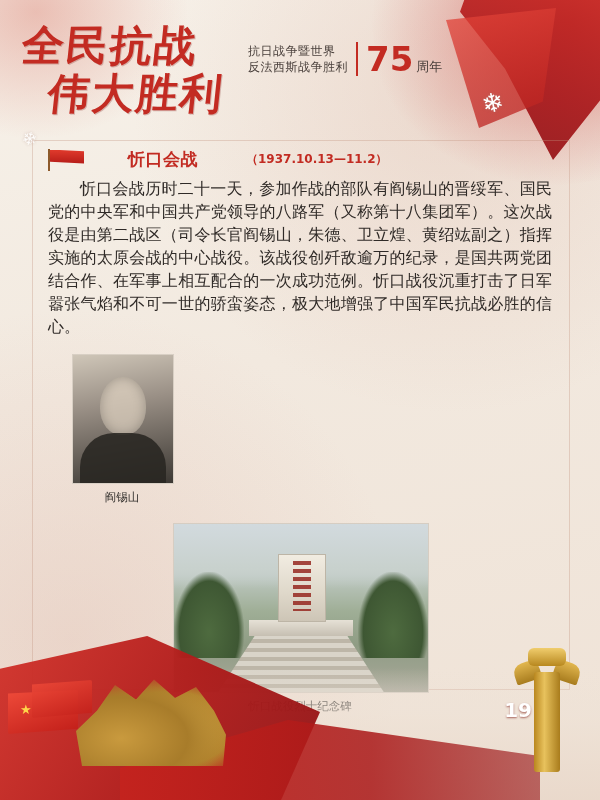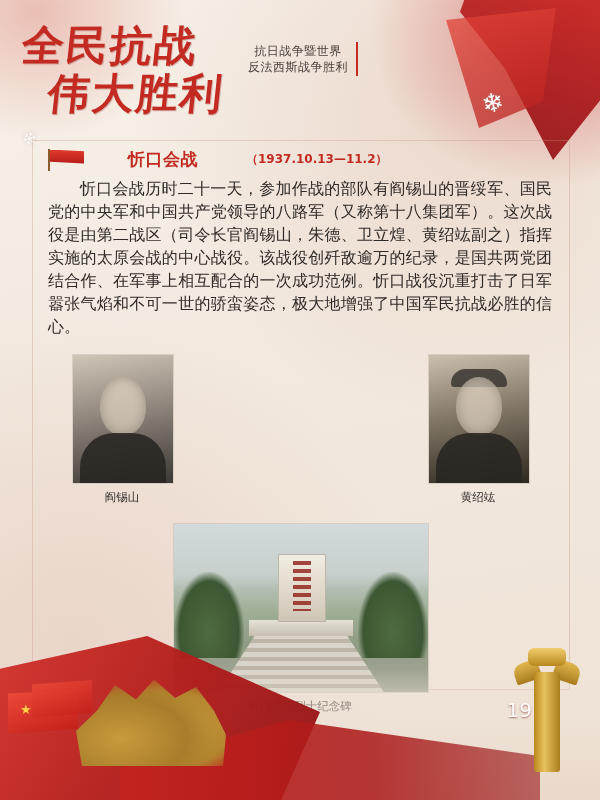--- a/index.html
+++ b/index.html
@@ -100,21 +100,21 @@
     position: absolute;
     left: 248px;
     top: 42px;
     display: flex;
     align-items: center;
     color: #3a3330;
   }
   .subtitle-lines {
     font-size: 12px;
     line-height: 16px;
-    text-align: center;
+    text-align: left;
     color: #4a403c;
     letter-spacing: .5px;
   }
   .sub-divider {
     width: 2px;
     height: 34px;
     background: #c32b22;
     margin: 0 8px;
   }
   .anniv {
@@ -397,21 +397,21 @@
     background: linear-gradient(180deg,#f0cd6d,#b8881f);
     border-radius: 6px;
   }
   .page-number {
     position: absolute;
     right: 68px;
     bottom: 78px;
     color: #ffffff;
     font-size: 20px;
     font-family: "DejaVu Sans", sans-serif;
-    font-weight: normal;
+    font-weight: bold;
     text-shadow: 0 1px 2px rgba(120,20,16,.6);
     margin-left: 16px;
   }
   .border-frame {
     position: absolute;
     left: 32px; top: 140px;
     width: 536px; height: 548px;
     border: 1px solid rgba(196,150,130,.35);
     pointer-events: none;
   }
@@ -435,20 +435,24 @@
       <span class="l1">全民抗战</span>
       <span class="l2">伟大胜利</span>
     </div>
 
     <div class="subtitle-block">
       <div class="subtitle-lines">
         <div>抗日战争暨世界</div>
         <div>反法西斯战争胜利</div>
       </div>
       <div class="sub-divider"></div>
+      <div class="anniv">
+        <span class="num">75</span>
+        <span class="unit">周年</span>
+      </div>
     </div>
   </div>
 
   <div class="border-frame"></div>
 
   <div class="content">
 
     <div class="section-head">
       <div class="flag-icon">
         <div class="pole"></div>
@@ -462,30 +466,20 @@
 
     <div class="portraits">
       <div class="portrait">
         <div class="frame">
           <div class="ph p1">
               <div class="head"></div>
               <div class="body"></div>
             </div>
         </div>
         <div class="caption">阎锡山</div>
-      </div>
-      <div class="portrait">
-        <div class="frame">
-          <div class="ph p3">
-              <div class="cap"></div>
-              <div class="head"></div>
-              <div class="body"></div>
-            </div>
-        </div>
-        <div class="caption">黄绍竑</div>
       </div>
     </div>
 
     <div class="monument-wrap">
       <div class="monument">
         <div class="mon-sky"></div>
         <div class="mon-trees-l"></div>
         <div class="mon-trees-r"></div>
         <div class="mon-steps"></div>
         <div class="mon-plat"></div>

